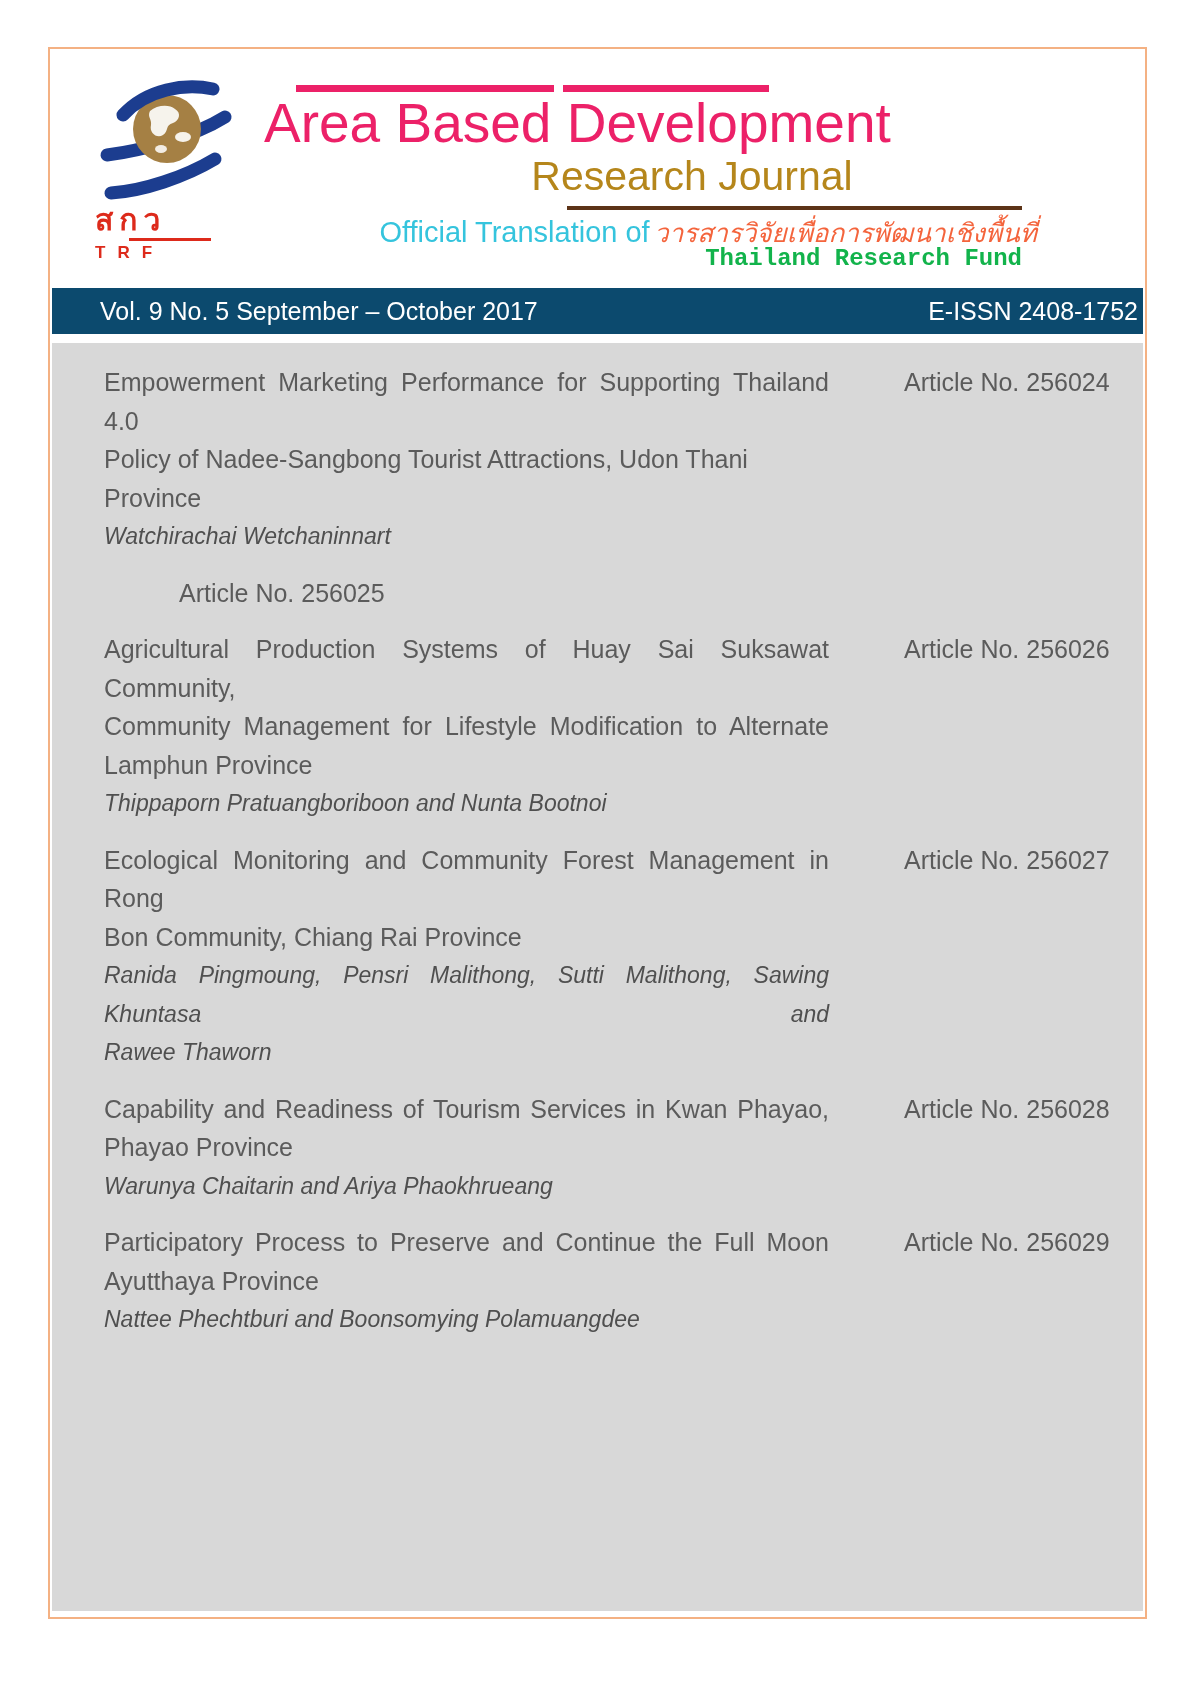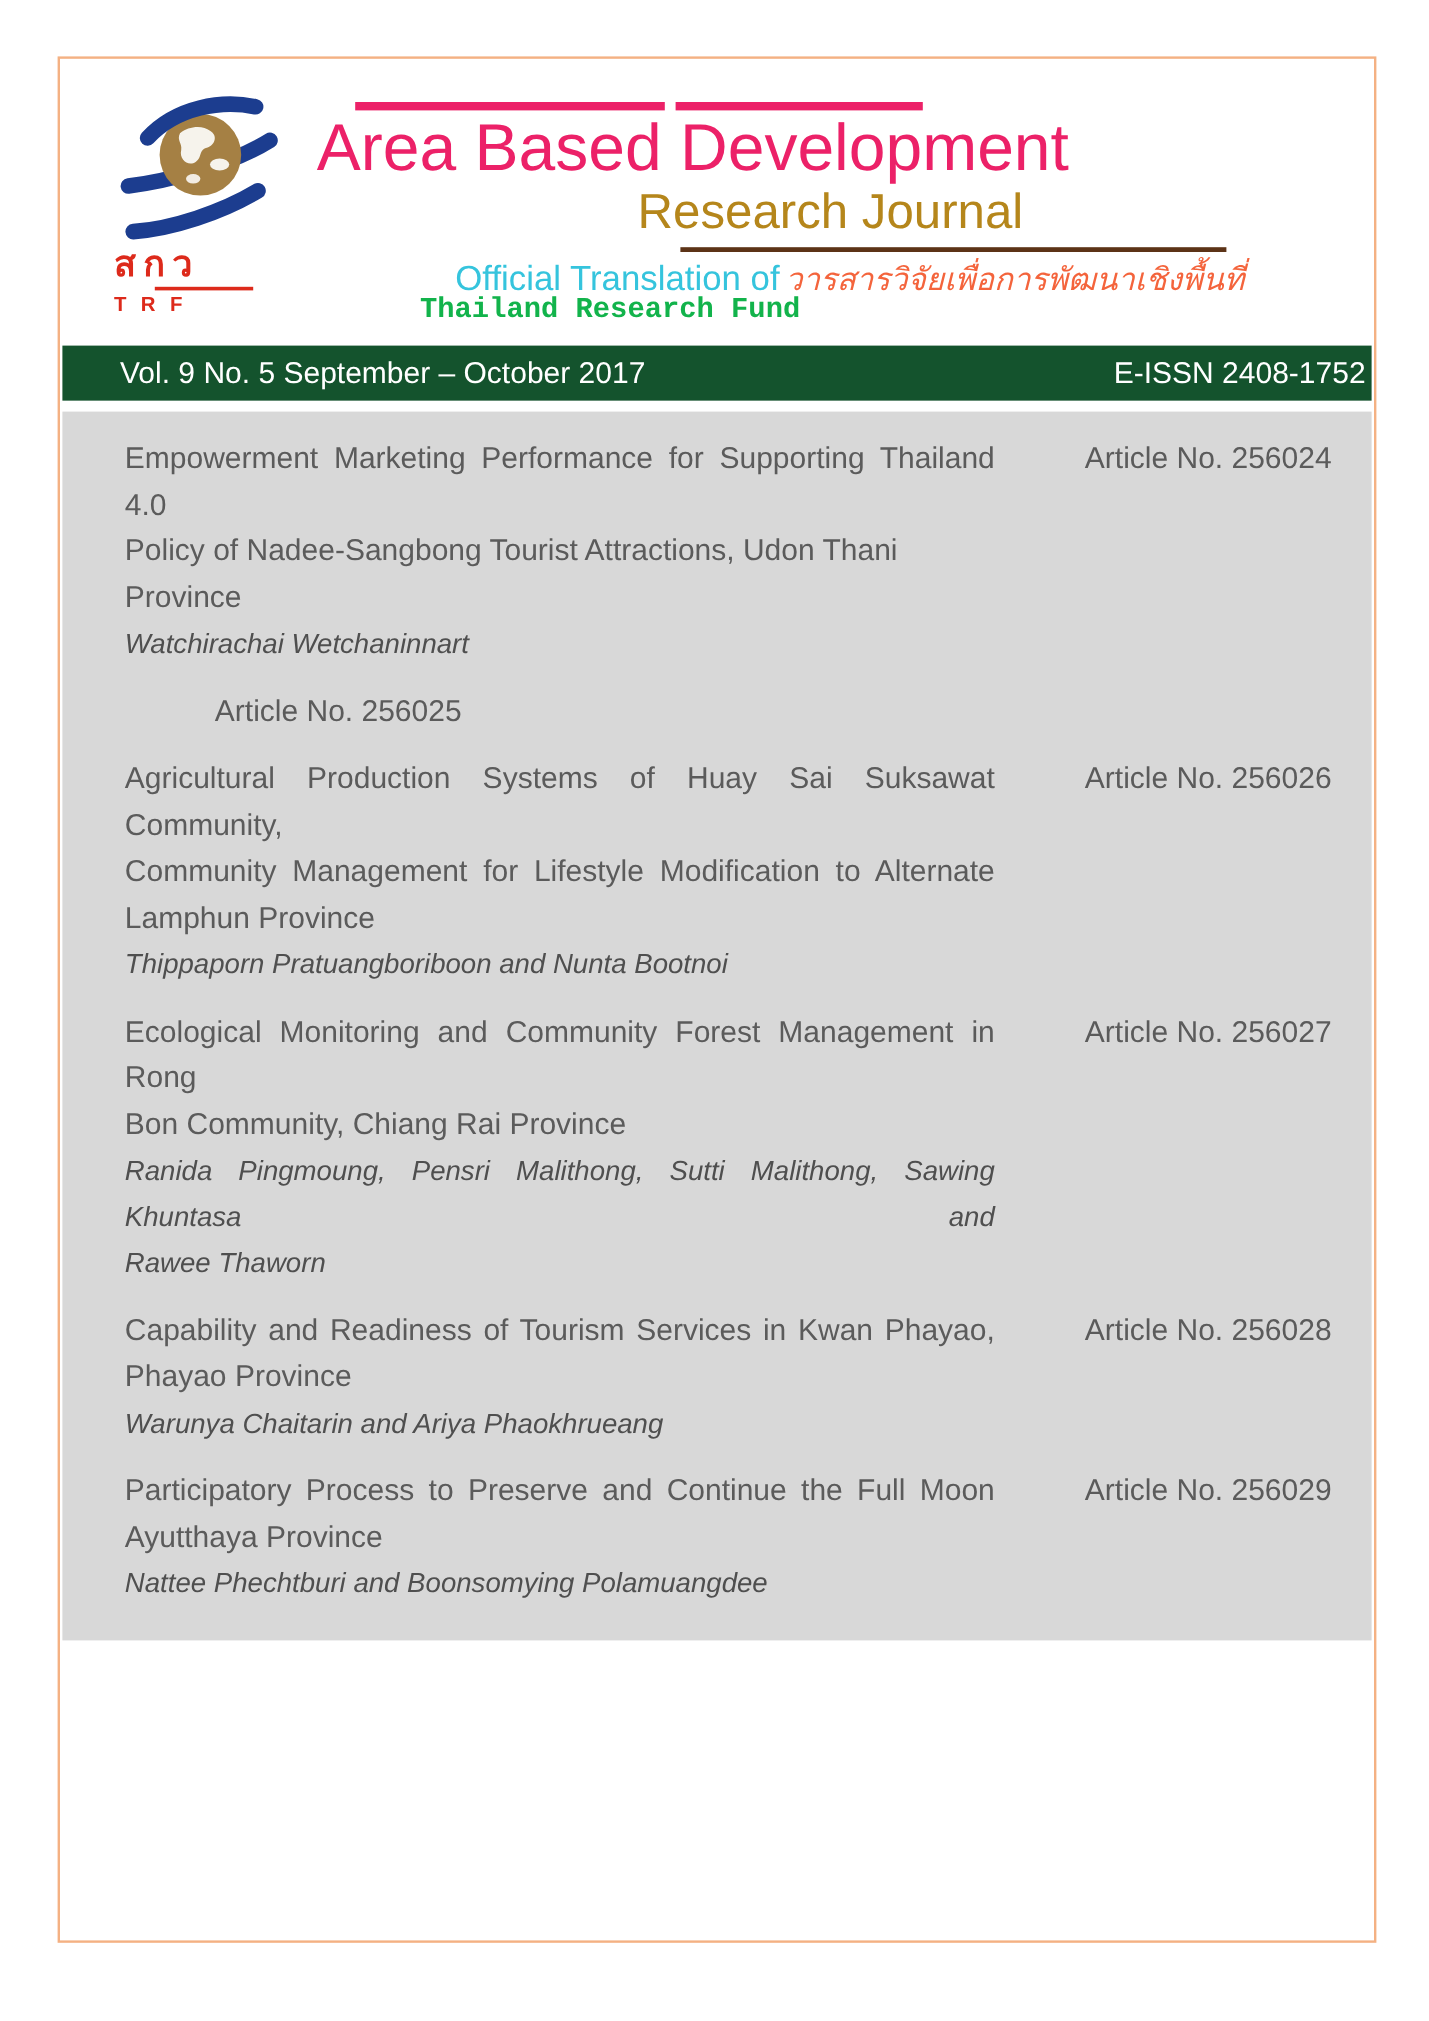--- a/index.html
+++ b/index.html
@@ -21,32 +21,32 @@
   .accent-seg1{width:258px;height:7px;background:#EC2168;}
   .accent-seg2{width:206px;height:7px;background:#EC2168;margin-left:9px;}
   .title1{position:absolute;left:214px;top:47px;width:740px;text-align:left;
     font-size:55px;line-height:55px;color:#EC2168;font-weight:500;white-space:nowrap;}
   .title2{position:absolute;left:322px;top:100px;width:640px;text-align:center;
     font-size:41px;line-height:55px;color:#B5861B;font-weight:500;white-space:nowrap;}
   .title-underline{position:absolute;left:517px;top:157px;width:455px;height:4px;background:#5C3317;}
   .translation{position:absolute;left:250px;top:163px;width:737px;text-align:right;white-space:nowrap;}
   .translation .prefix{color:#35C4DD;font-size:29px;}
   .translation .thai{color:#F4643C;font-size:26px;font-style:italic;}
-  .publisher{position:absolute;left:300px;top:196px;width:672px;text-align:left;
+  .publisher{position:absolute;left:300px;top:196px;width:672px;text-align:right;
     font-family:"Liberation Mono",monospace;font-weight:bold;font-size:24px;color:#12B34B;white-space:nowrap;}
   
   .issue-bar{
-    margin:0 2px;height:46px;background:#14532d;color:#ffffff;
+    margin:0 2px;height:46px;background:#0c4a6e;color:#ffffff;
     display:flex;justify-content:space-between;align-items:center;
     padding:0 5px 0 48px;box-sizing:border-box;font-size:25px;
   }
   .gap{height:9px;background:#ffffff;}
   
   .content{
-    margin:0 2px;background:#D8D8D8;height:1024px;box-sizing:border-box;
+    margin:0 2px;background:#D8D8D8;height:1268px;box-sizing:border-box;
     padding:20px 0 0 52px;color:#5B5B5B;
   }
   .entry{display:flex;margin-bottom:18px;}
   .entry-main{width:725px;}
   .tl{font-size:25px;line-height:38.5px;color:#5B5B5B;}
   .tl.j{text-align:justify;text-align-last:justify;}
   .al{font-size:23px;line-height:38.5px;font-style:italic;color:#4F4F4F;}
   .al.j{text-align:justify;text-align-last:justify;}
   .entry-no{margin-left:75px;font-size:25px;line-height:38.5px;color:#5B5B5B;white-space:nowrap;}
 </style>

